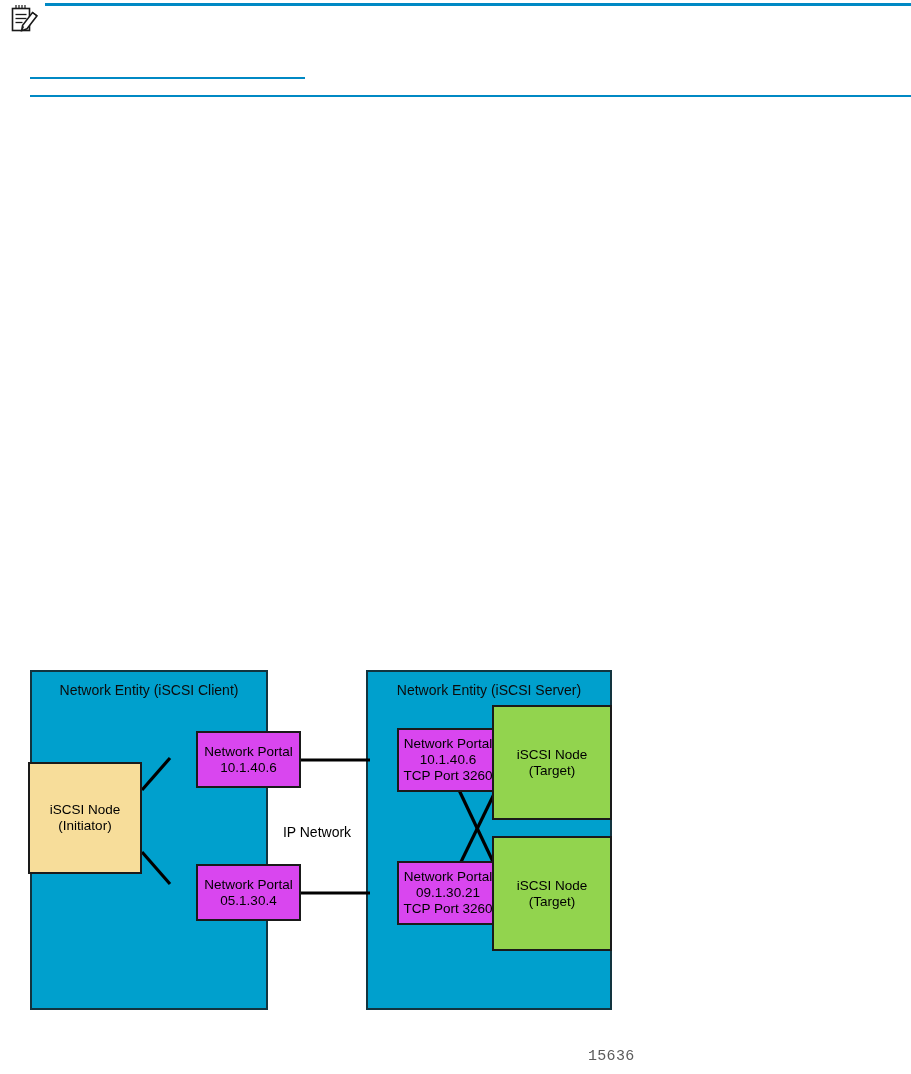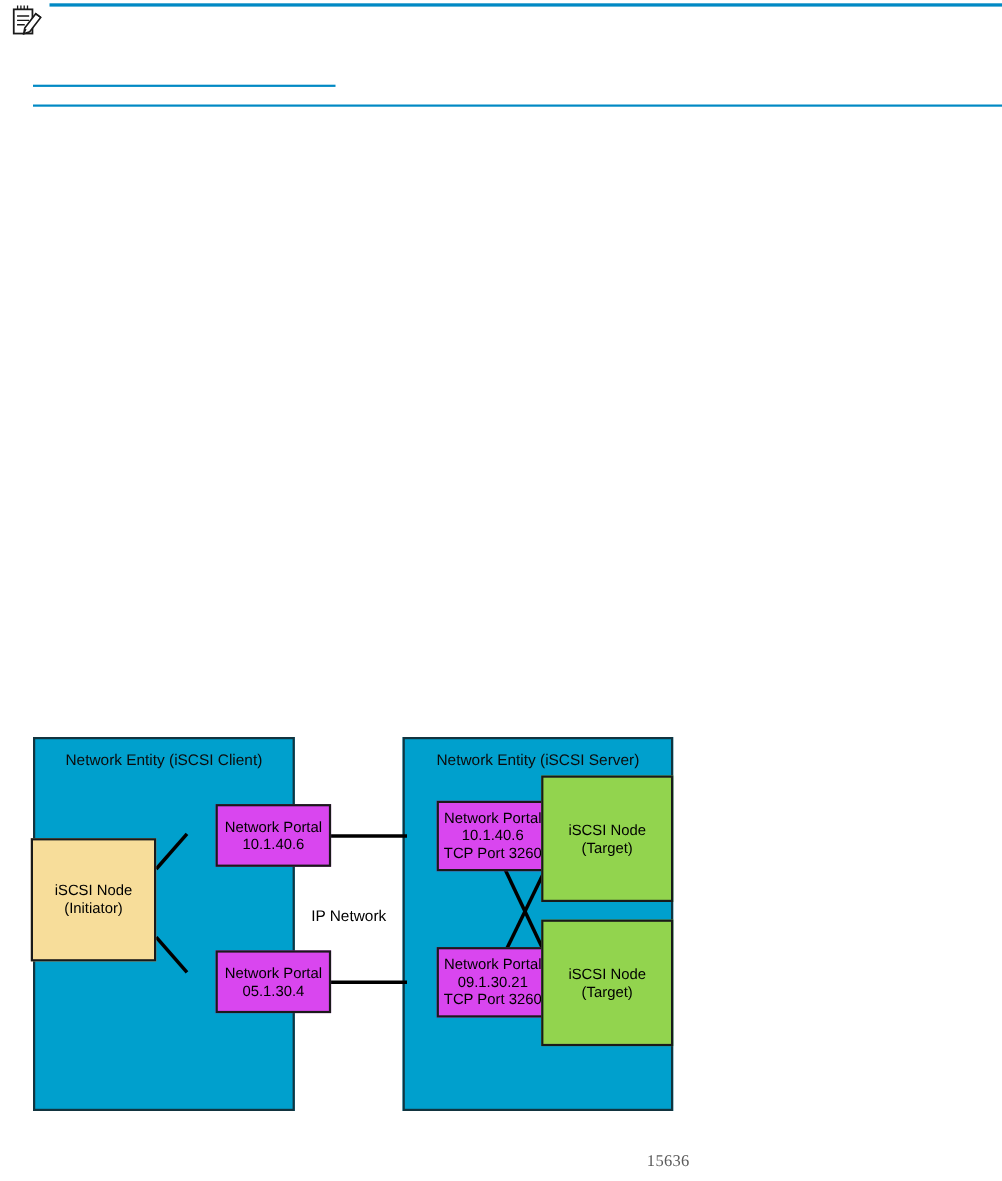--- a/index.html
+++ b/index.html
@@ -44,21 +44,21 @@
     height: 1074px;
   }
 
   .fig-caption {
     position: absolute;
     left: 588px;
     top: 1048px;
     font-size: 15px;
     color: #5b5b5b;
     letter-spacing: 0.3px;
-    font-family: Liberation Serif, serif;
+    font-family: Liberation Mono, monospace;
   }
 
   
   .dbox {
     position: absolute;
     box-sizing: border-box;
     border: 2px solid #1a1a1a;
     display: flex;
     flex-direction: column;
     align-items: center;

